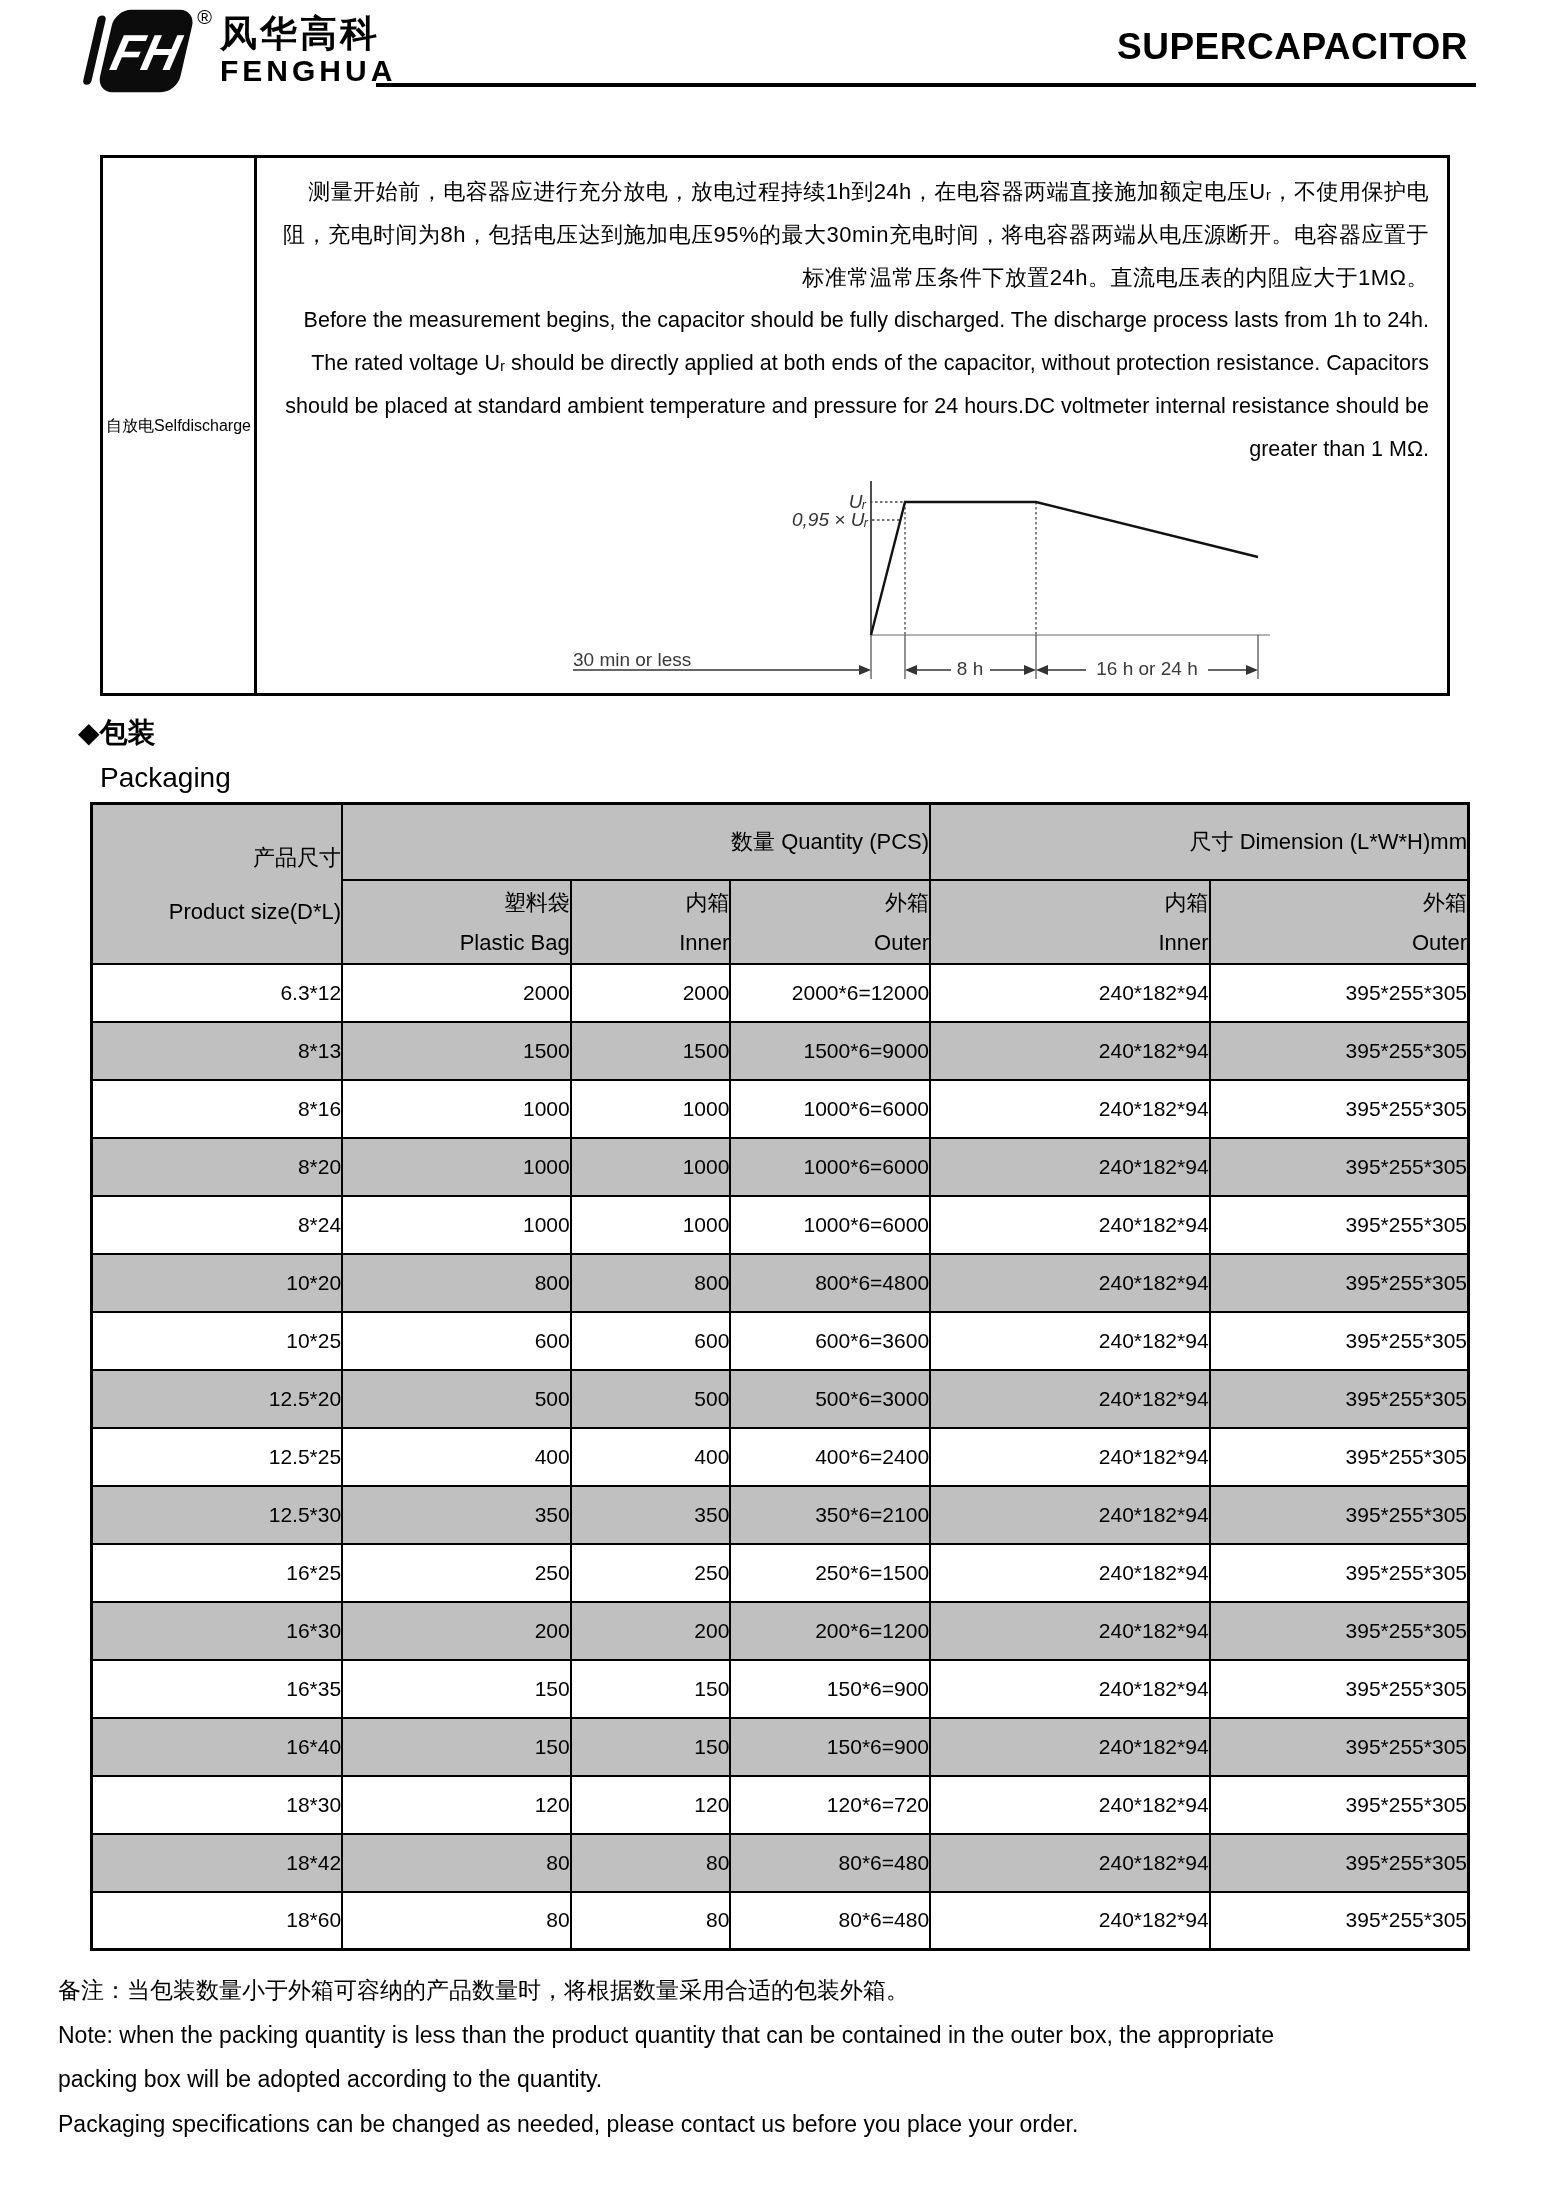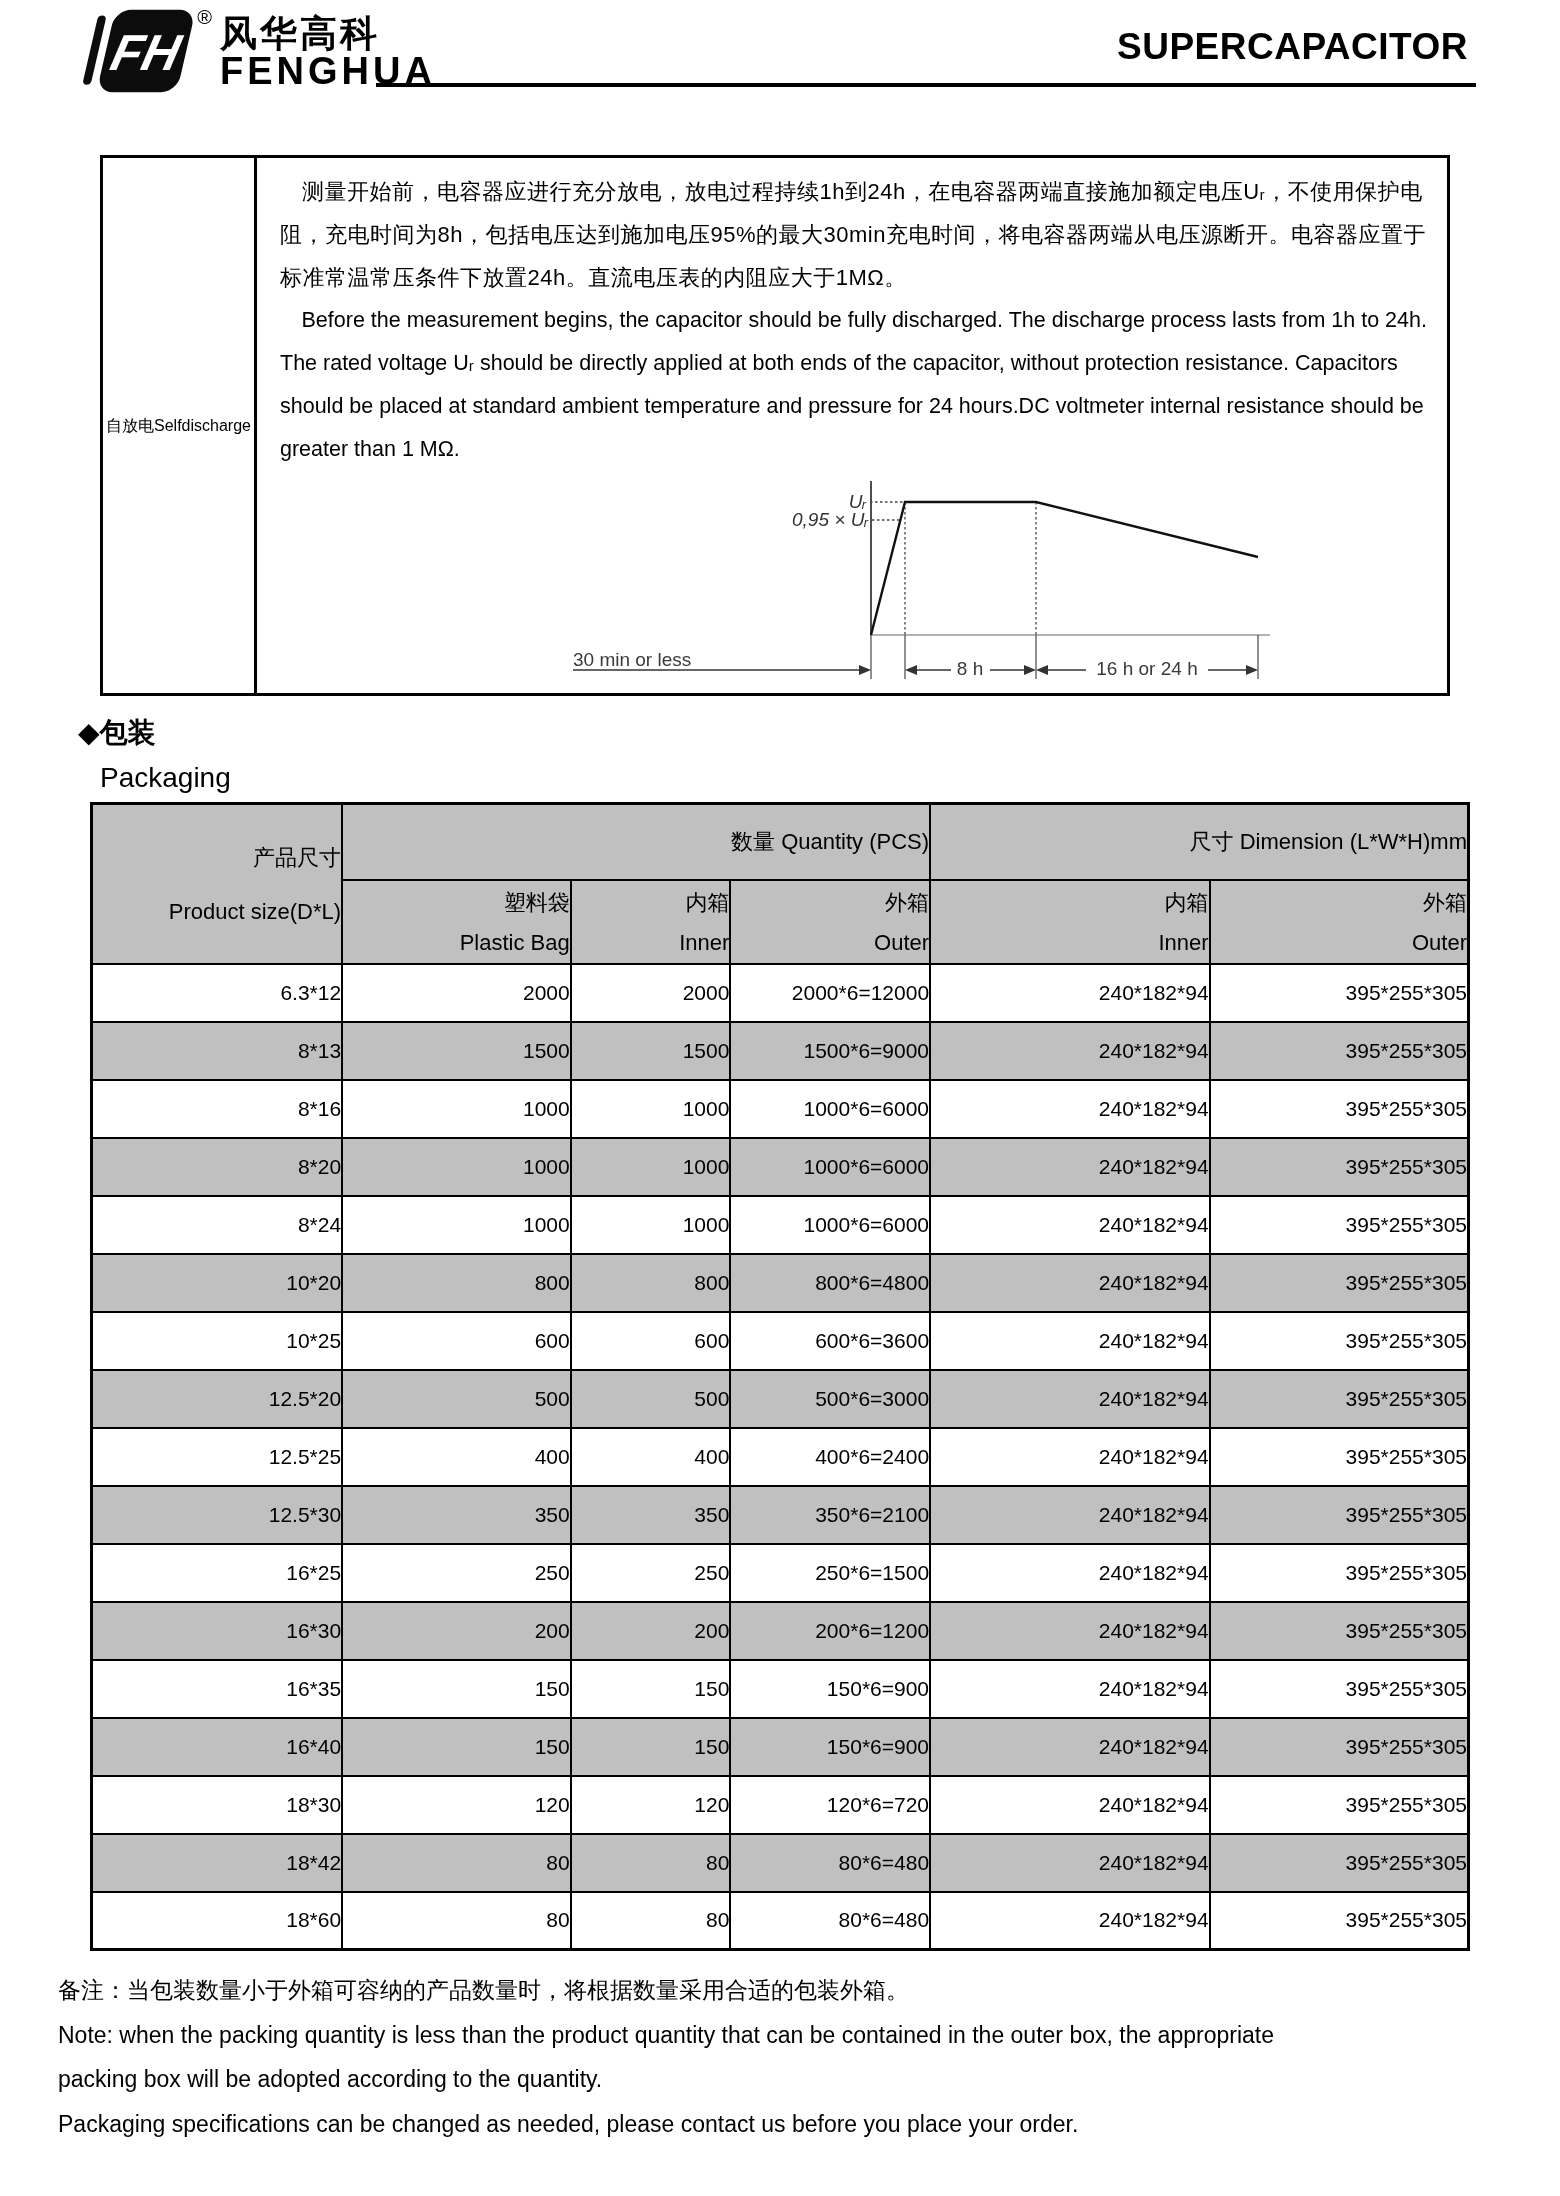--- a/index.html
+++ b/index.html
@@ -6,30 +6,30 @@
   html,body { background:#fff; }
   body { font-family:"Liberation Sans","DejaVu Sans",sans-serif; color:#000; }
   .page { position:relative; width:1560px; height:2196px; background:#fff; overflow:hidden; }
 
   
   .logo-block { position:absolute; left:78px; top:8px; display:flex; align-items:flex-start; }
   .logo-mark-wrap { position:relative; width:128px; height:86px; }
   .logo-reg { position:absolute; right:-6px; top:-2px; font-size:20px; }
   .logo-text { margin-left:14px; padding-top:6px; }
   .logo-cn { font-size:37px; font-weight:bold; letter-spacing:3px; line-height:40px; }
-  .logo-en { font-size:38px; font-weight:bold; letter-spacing:4px; line-height:34px; }
+  .logo-en { font-size:30px; font-weight:bold; letter-spacing:4px; line-height:34px; }
   .doc-title { position:absolute; top:26px; right:92px; font-size:37px; font-weight:bold; letter-spacing:0.5px; }
   .header-rule { position:absolute; top:83px; left:376px; width:1100px; height:4px; background:#000; }
 
   
   .t1 { position:absolute; left:100px; top:155px; width:1350px; height:541px;
         border:3px solid #000; display:flex; }
   .t1-label { width:154px; border-right:3px solid #000; display:flex; flex-direction:row;
               justify-content:center; align-items:center; font-size:16px; line-height:39px; }
-  .t1-body { flex:1; padding:12px 18px 0 23px; }
+  .t1-body { flex:1; padding:12px 18px 0 23px;text-align:right; }
   .t1 .cn { font-size:22px; line-height:43px; text-indent:1em; letter-spacing:0.5px; }
   .t1 .en { font-size:21.5px; line-height:43px; text-indent:1em; }
   .chart-wrap { margin:6px 0 0 288px; width:712px; height:212px; }
 
   
   .pkg-title-cn { position:absolute; left:78px; top:714px; font-size:28px;font-weight:bold; }
   .pkg-title-en { position:absolute; left:100px; top:762px; font-size:28px; }
 
   table.t2 { position:absolute; left:90px; top:802px; width:1380px;
              border-collapse:collapse; table-layout:fixed; text-align:right; }

